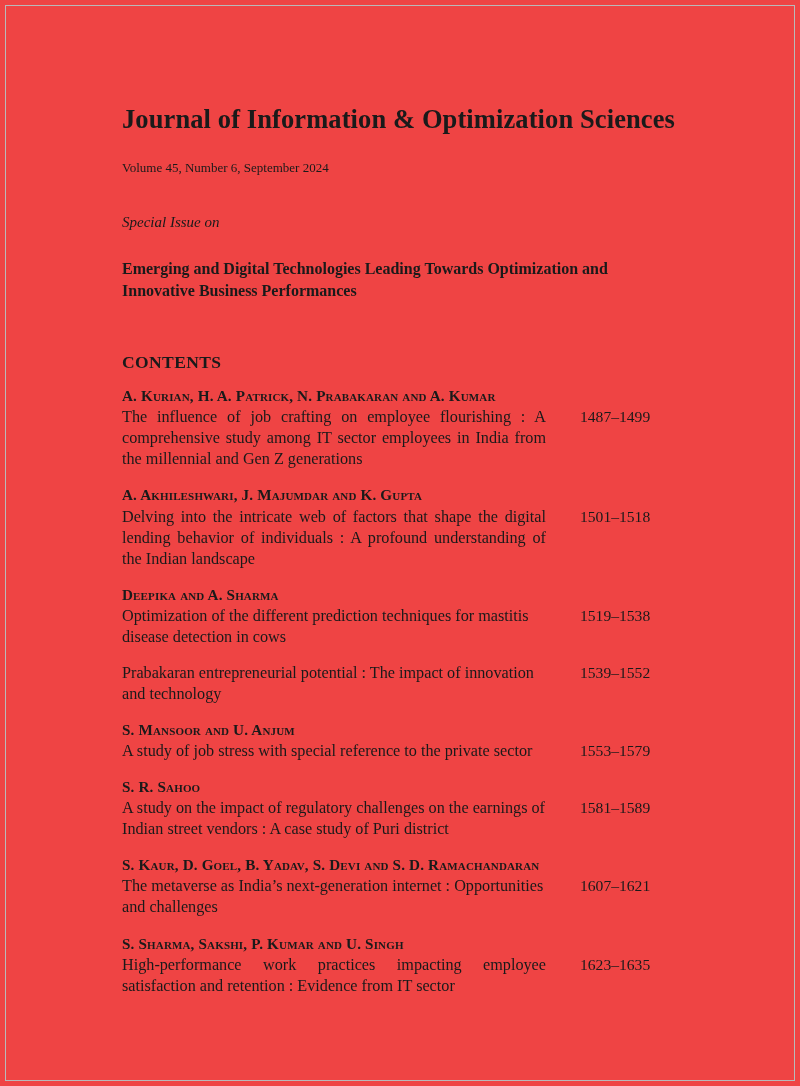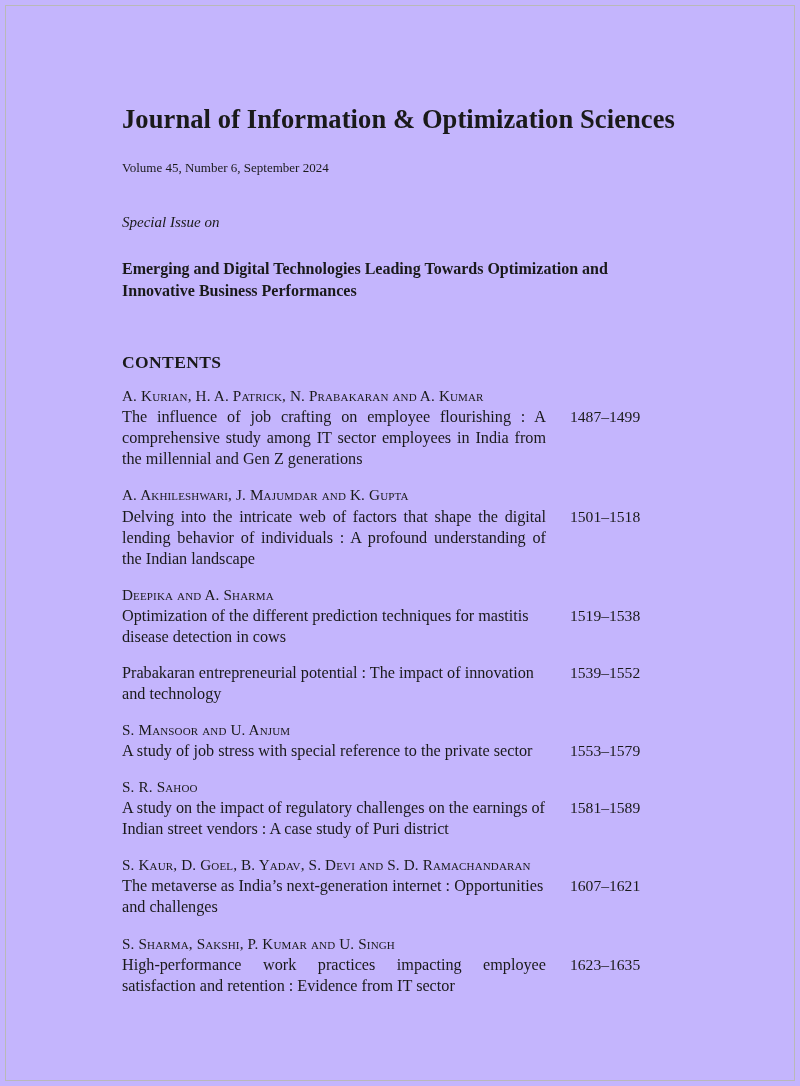--- a/index.html
+++ b/index.html
@@ -10,21 +10,21 @@
   }
   body {
     font-family: "Liberation Serif", "DejaVu Serif", serif;
     color: #1a1a1a;
     -webkit-font-smoothing: antialiased;
   }
   .page {
     position: relative;
     width: 800px;
     height: 1086px;
-    background: #c4b5fd;
+    background: #ef4444;
     box-sizing: border-box;
     overflow: hidden;
   }
   .page-border {
     position: absolute;
     left: 5px;
     top: 5px;
     right: 5px;
     bottom: 5px;
     border: 1px solid #b9b9b9;
@@ -84,39 +84,40 @@
   }
   .toc-entry:last-child { margin-bottom: 0; }
 
   .entry-authors {
     font-variant: small-caps;
     font-size: 15.2px;
     line-height: 1.32;
     letter-spacing: 0.15px;
     margin: 2px 0 1px 0;
     width: 424px;
+    font-weight: bold;
   }
   .entry-body {
     position: relative;
   }
   .entry-title {
     font-size: 16.2px;
     line-height: 1.3;
     text-align: justify;
     text-justify: inter-word;
     width: 424px;
     margin: 0;
     hyphens: none;
   }
   .entry-title.no-justify {
     text-align: left;
   }
   .entry-pages {
     position: absolute;
-    left: 448px;
+    left: 458px;
     top: 0;
     font-size: 15.6px;
     line-height: 1.3;
     white-space: nowrap;
   }
 </style>
 </head>
 <body>
 
 <div class="page">

